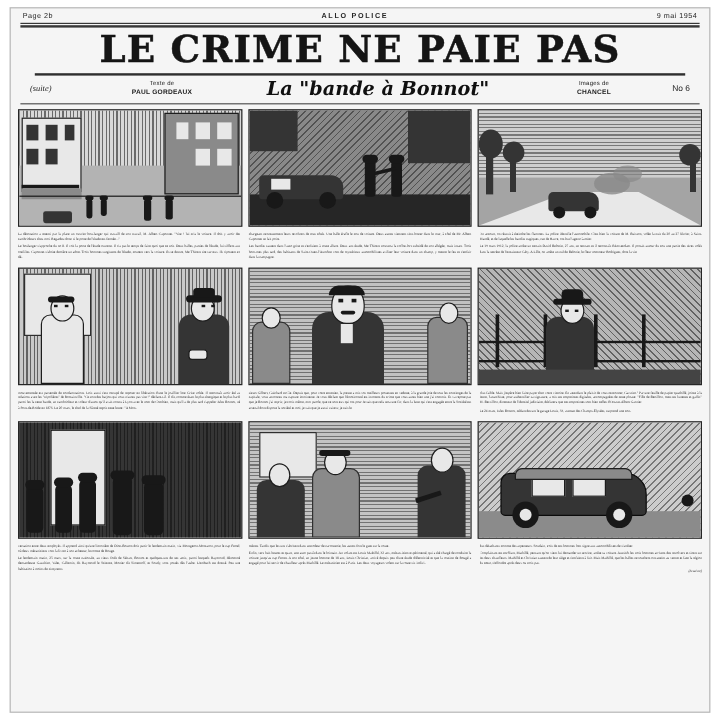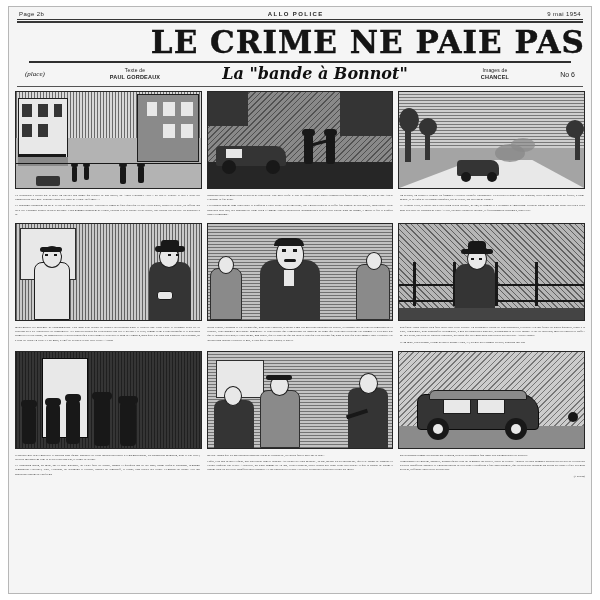--- a/index.html
+++ b/index.html
@@ -50,21 +50,21 @@
     letter-spacing: 1.4px;
   }
   .rule {
     border-top: 1px solid #3a3a3a;
     border-bottom: 2px solid #3a3a3a;
     height: 1px;
     margin: 0 2px 3px 2px;
   }
 
   .title-block {
-    text-align: right;
+    text-align: center;
     padding: 1px 0 0 0;
   }
   .big-title {
     font-family: "DejaVu Serif", serif;
     font-weight: bold;
     font-size: 31px;
     letter-spacing: 1px;
     line-height: 1;
     color: #1a1a1a;
     -webkit-text-stroke: 0.4px #111;
@@ -188,21 +188,21 @@
       <span>9 mai 1954</span>
     </div>
     <div class="rule"></div>
 
     <div class="title-block">
       <div class="big-title">LE CRIME NE PAIE PAS</div>
       <div class="title-underline"></div>
     </div>
 
     <div class="subhead">
-      <span class="suite">(place)</span>
+      <span class="suite">(suite)</span>
       <span class="credit">
         <span>Texte de</span><br>
         <b>PAUL GORDEAUX</b>
       </span>
       <span class="serial">La "bande à Bonnot"</span>
       <span class="credit">
         <span>Images de</span><br>
         <b>CHANCEL</b>
       </span>
       <span class="no">No 6</span>

